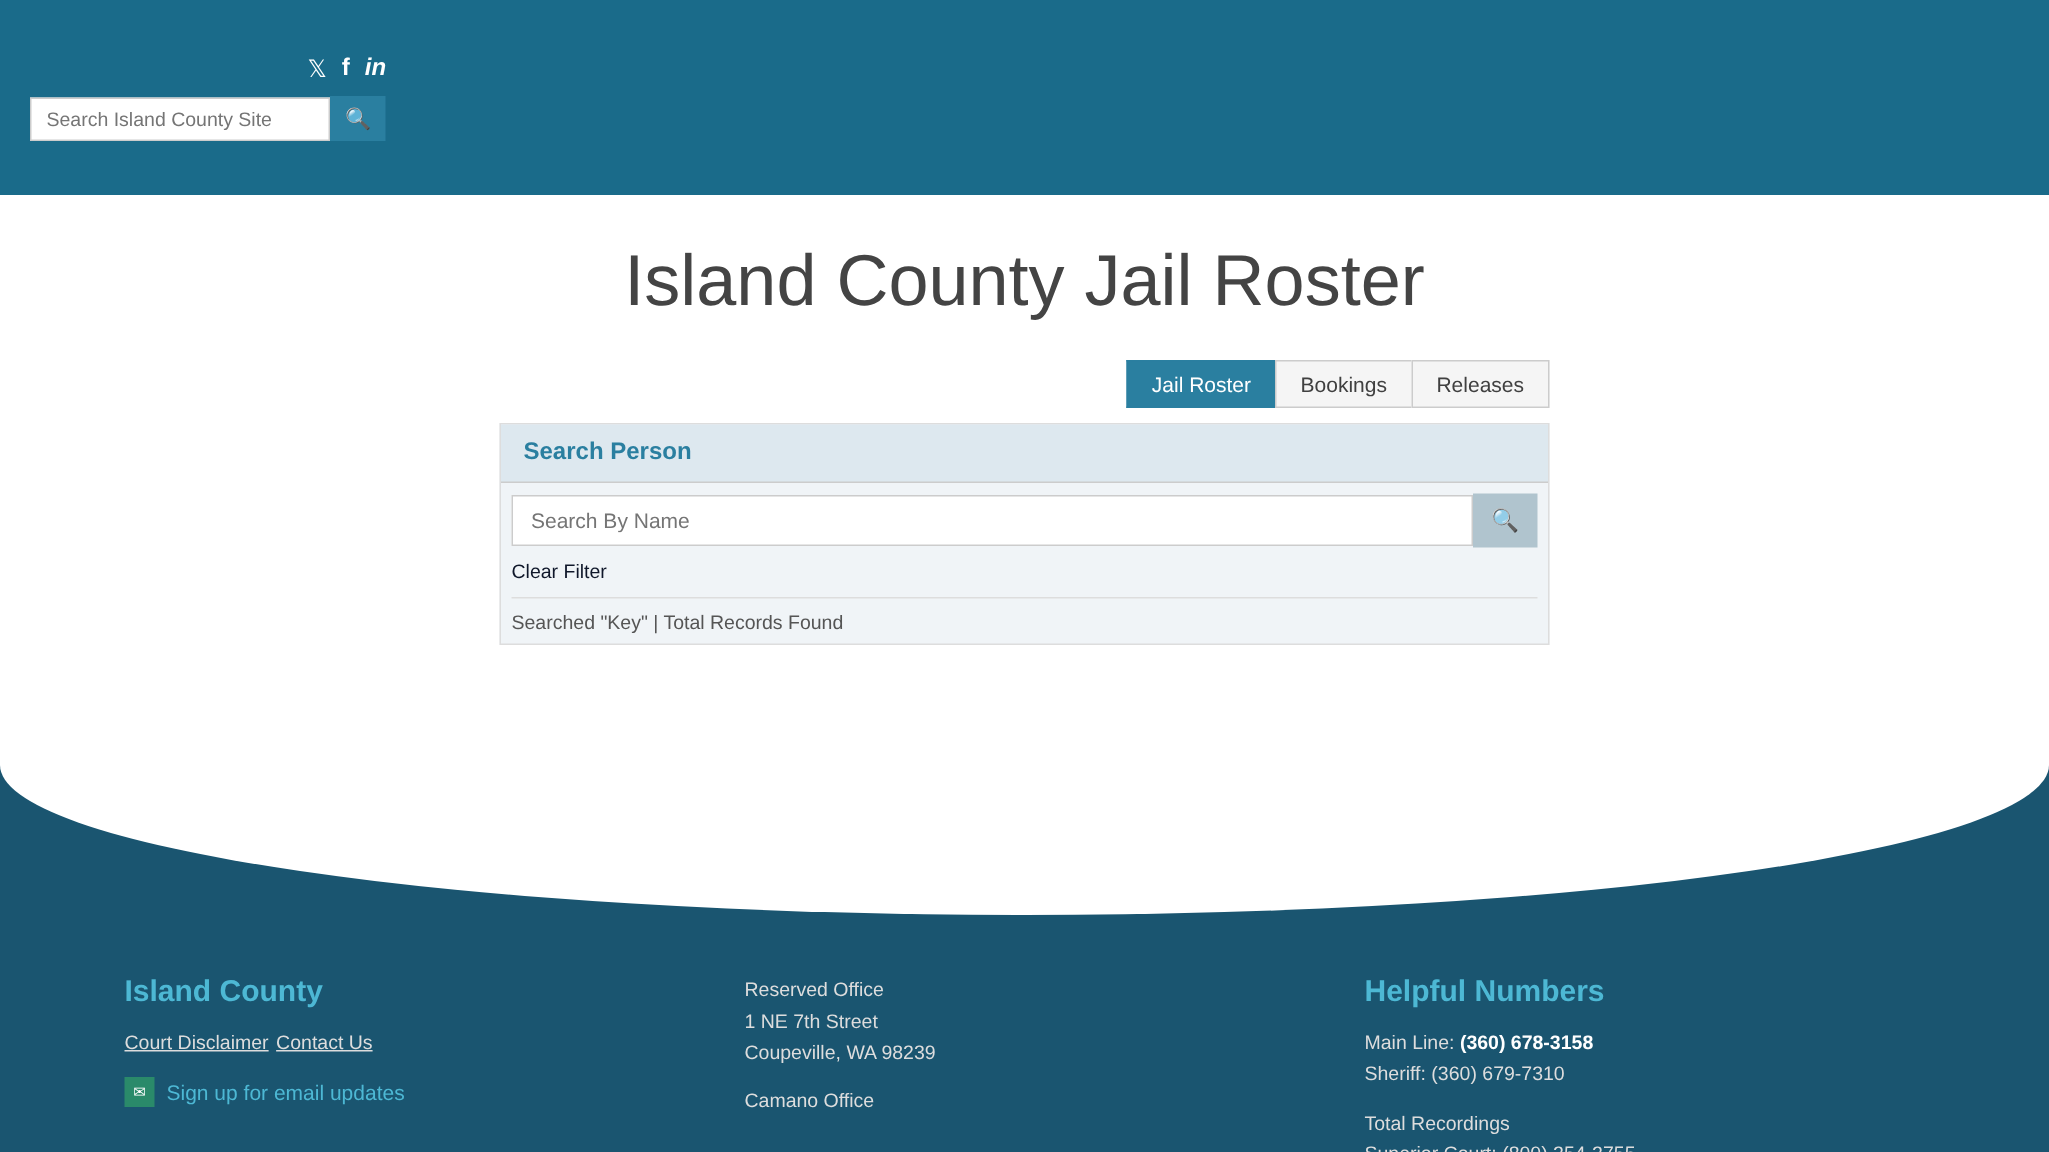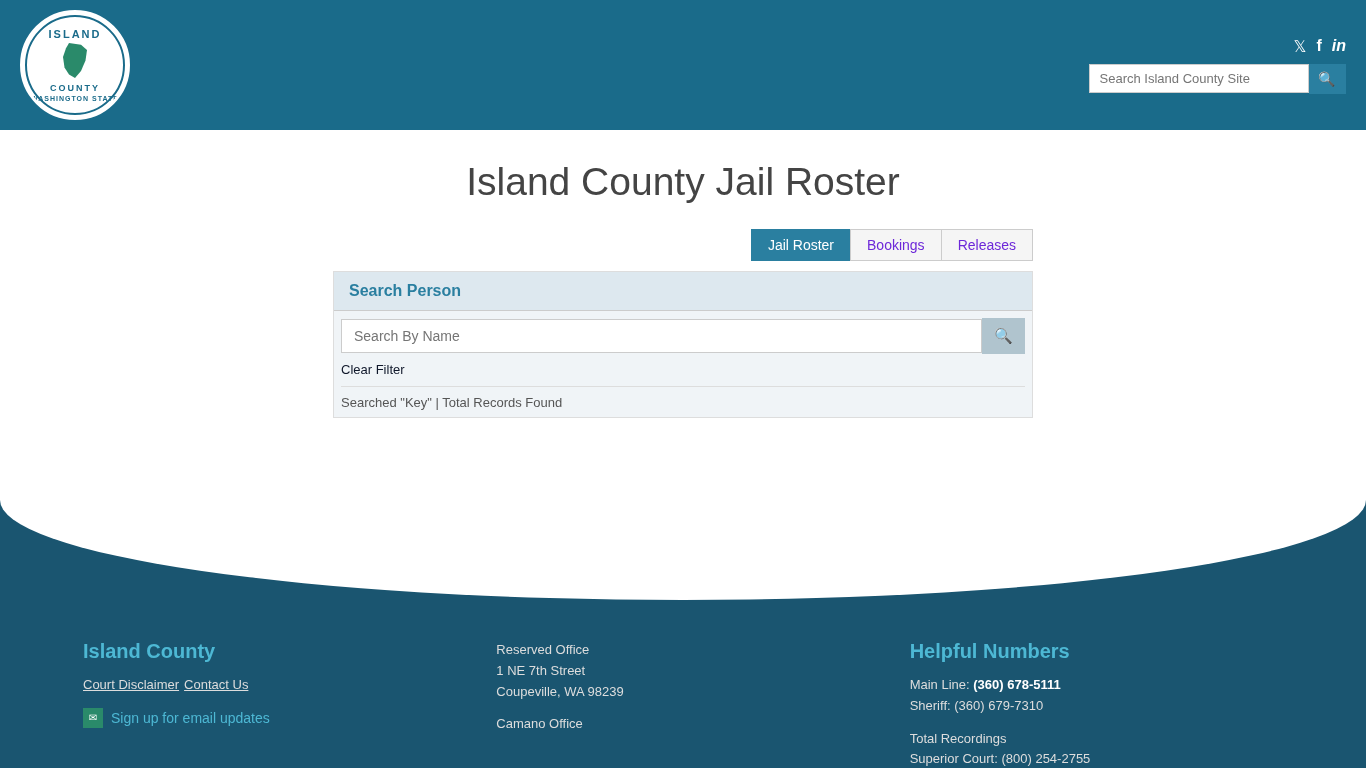--- a/index.html
+++ b/index.html
@@ -72,21 +72,21 @@
       cursor: pointer;
       text-decoration: none;
     }
     .search-bar {
       display: flex;
       align-items: center;
     }
     .search-bar input {
       padding: 6px 10px;
       border: 1px solid #ccc;
-      width: 220px;
+      width: 200px;
       font-size: 13px;
       outline: none;
       background: #fff;
     }
     .search-bar button {
       background: #2a7fa0;
       border: none;
       padding: 7px 10px;
       cursor: pointer;
       color: #fff;
@@ -94,42 +94,42 @@
     }
 
     
     .main-content {
       background: #fff;
       padding: 30px 20px 60px;
       min-height: 350px;
     }
     .page-title {
       text-align: center;
-      font-size: 39px;
+      font-size: 48px;
       font-weight: 300;
       color: #444;
       margin-bottom: 25px;
     }
 
     
     .tabs-container {
       display: flex;
       justify-content: flex-end;
       margin-bottom: 10px;
       max-width: 700px;
       margin-left: auto;
       margin-right: auto;
     }
     .tab-btn {
       padding: 7px 16px;
       border: 1px solid #ccc;
       background: #f5f5f5;
       cursor: pointer;
       font-size: 14px;
-      color: #6d28d9;
+      color: #404040;
     }
     .tab-btn.active {
       background: #2a7fa0;
       color: #fff;
       border-color: #2a7fa0;
     }
     .tab-btn:not(:last-child) {
       border-right: none;
     }
 
@@ -262,30 +262,20 @@
       font-size: 14px;
       cursor: pointer;
     }
     .phone-bold { font-weight: bold; color: #fff; }
     .phone-link { color: #4db8d4; text-decoration: underline; cursor: pointer; }
   </style>
 </head>
 <body>
 
 <header class="header">
-  <div class="header-logo-area">
-    <div class="logo-circle">
-      <div class="logo-inner">
-        <span class="logo-text-island">ISLAND</span>
-        <div class="logo-map"></div>
-        <span class="logo-text-county">COUNTY</span>
-        <span class="logo-text-wa">WASHINGTON STATE</span>
-      </div>
-    </div>
-  </div>
 
   <div class="header-right">
     <div class="social-icons">
       <a class="social-icon" href="#">𝕏</a>
       <a class="social-icon" href="#" style="font-weight:bold;">f</a>
       <a class="social-icon" href="#" style="font-weight:bold;font-style:italic;">in</a>
     </div>
     <div class="search-bar">
       <input type="text" placeholder="Search Island County Site" style="">
       <button>🔍</button>
@@ -338,21 +328,21 @@
       <p>1 NE 7th Street</p>
       <p style="margin-bottom:12px;">Coupeville, WA 98239</p>
       <p>Camano Office</p>
 
     </div>
 
     <div class="footer-col">
       <div class="footer-col-title">Helpful Numbers</div>
       <p>
         <span>Main Line:</span>
-        <span class="phone-bold">(360) 678-5111</span>
+        <span class="phone-bold">(360) 678-3158</span>
       </p>
       <p style="margin-bottom:12px;">
         <span>Sheriff:</span>
         <a class="phone-link" href="#">(360) 679-7310</a>
       </p>
       <p>Total Recordings</p>
       <p>
         <span>Superior Court:</span>
         <a class="phone-link" href="#">(800) 254-2755</a>
       </p>

